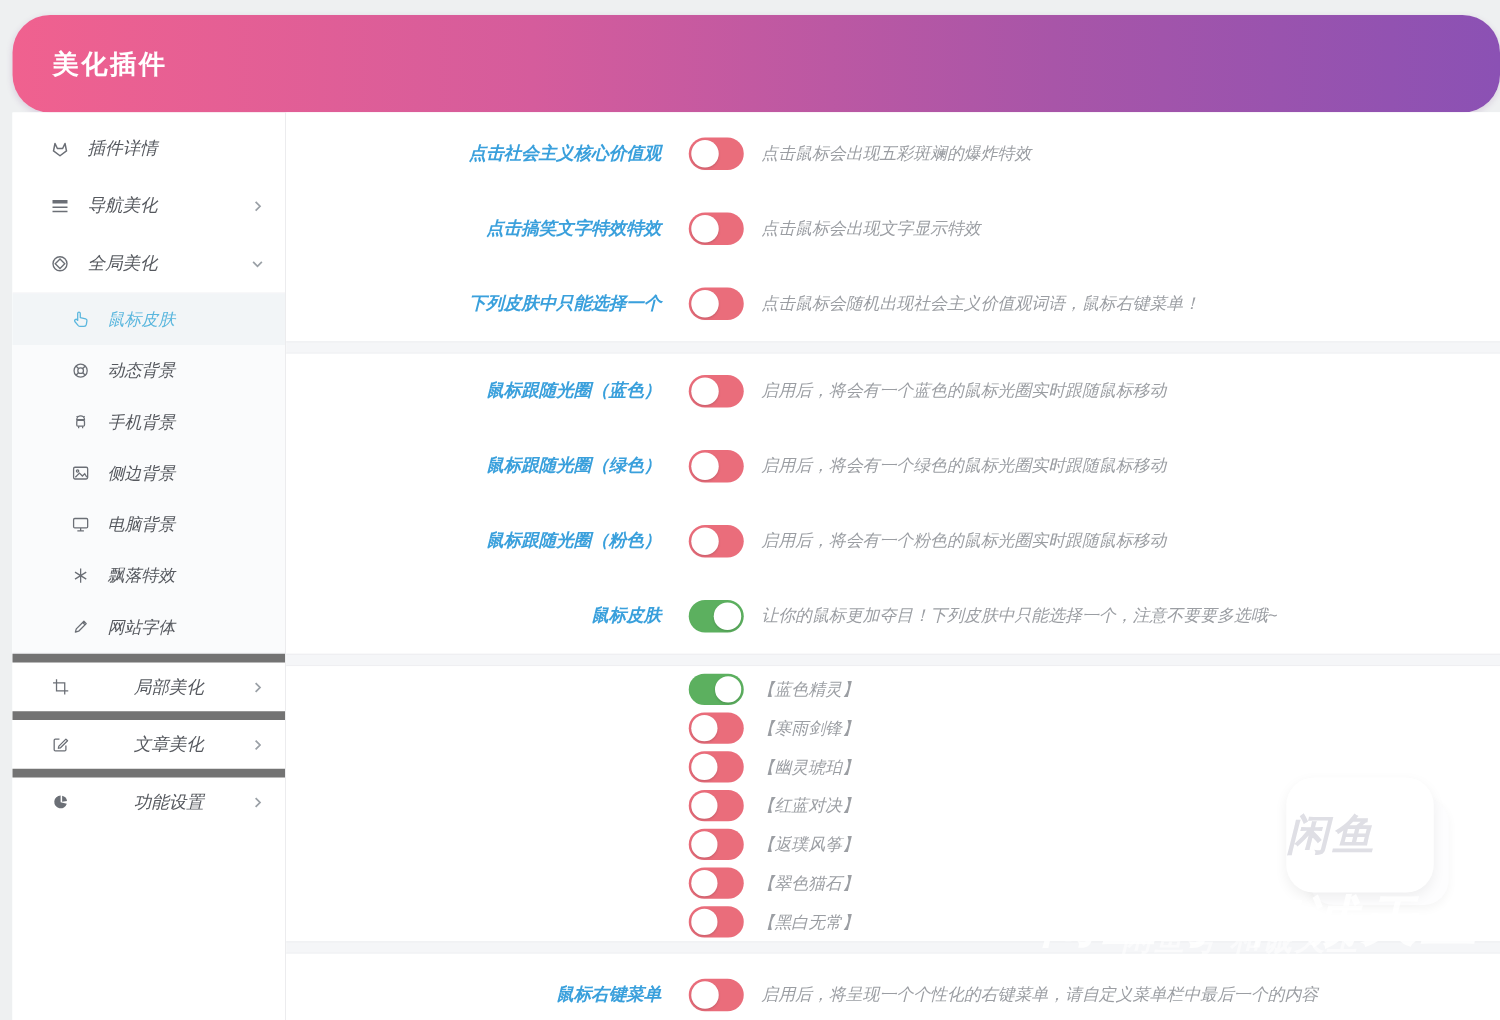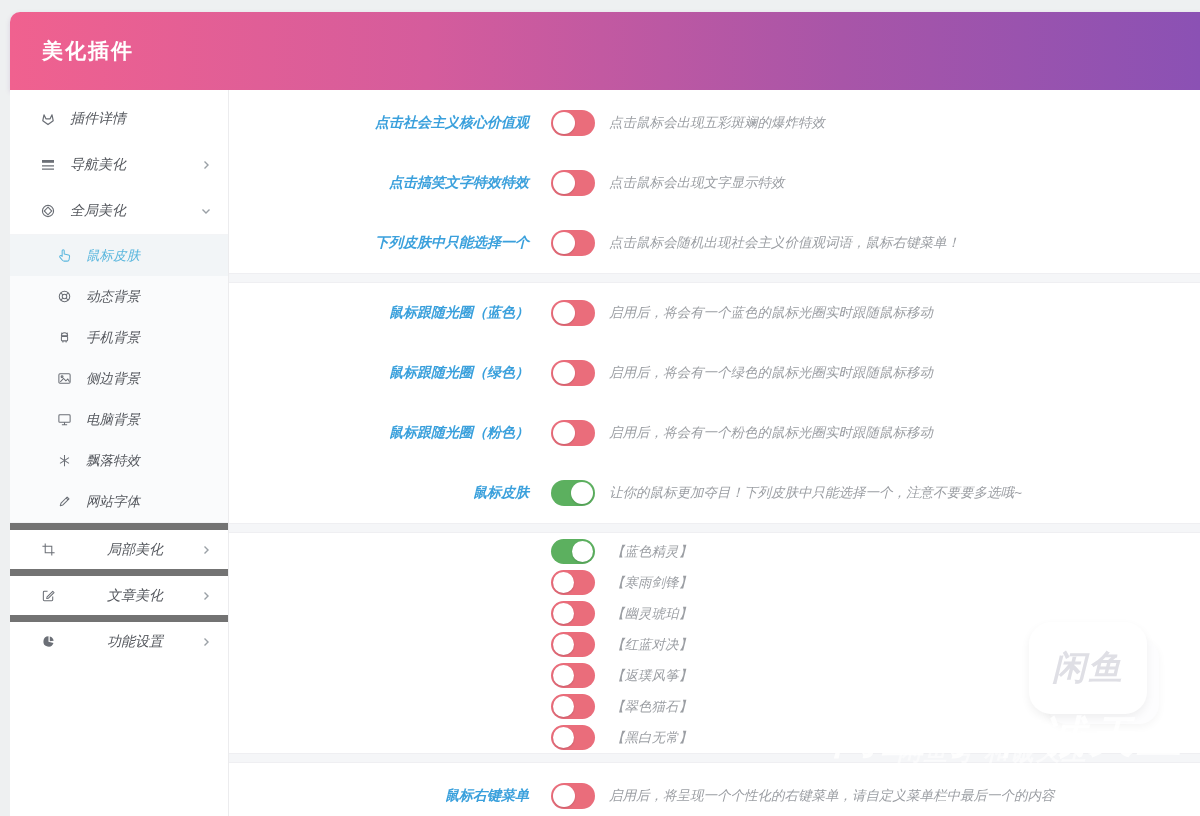--- a/index.html
+++ b/index.html
@@ -12,20 +12,21 @@
   .page { margin-left:10px; padding-top:12px; }
 
   
   .header {
     height:78px;
     background:linear-gradient(90deg,#f0618f 0%,#d55c9c 35%,#a855a8 70%,#8b51b4 100%);
     border-top-left-radius:10px;
     display:flex; align-items:center;
     padding-left:32px;
     box-shadow:0 2px 5px rgba(120,60,140,.18);
+    border-radius:30px;
   }
   .header .title { color:#fff; font-size:21px; font-weight:bold; letter-spacing:2px; }
 
   
   .body-wrap { display:flex; background:#fff; height:726px; position:relative;font-style:italic; }
 
   
   .sidebar { width:219px; flex-shrink:0; border-right:1px solid #ececee; padding-top:6px; background:#fff; }
   .side-item {
     height:46px; display:flex; align-items:center;
@@ -72,31 +73,31 @@
     background:#fff; box-shadow:0 1px 2px rgba(0,0,0,.15);
   }
   .toggle.off .knob { left:2px; }
   .toggle.on  .knob { right:2px; }
   .row .desc { margin-left:14px; color:#9b9ea3; font-size:13.5px; }
 
   .skin-row { height:31px; display:flex; align-items:center; }
   .skin-row .spacer { width:300px; flex-shrink:0; }
   .skin-row .toggle { height:25px; }
   .skin-row .toggle .knob { width:21px; height:21px; }
-  .skin-row .name { margin-left:16px; color:#9b9ea3; font-size:13.5px; }
+  .skin-row .name { margin-left:11px; color:#9b9ea3; font-size:13.5px; }
 
   
   .wm-card2 {
     position:absolute; left:818px; top:548px; width:112px; height:86px;
     background:#fdfdfe; border-radius:20px; box-shadow:0 3px 8px rgba(0,0,0,.04);
   }
   .wm-card {
     position:absolute; left:800px; top:532px; width:118px; height:92px;
     background:#fff; border-radius:22px; box-shadow:0 4px 10px rgba(0,0,0,.06);
-    display:flex; align-items:center; justify-content:center;
+    display:flex; align-items:center; justify-content:flex-start;
   }
   .wm-card .logo-txt { color:#dfdfe5; font-size:34px; font-weight:bold; letter-spacing:2px; }
   .wm-text {
     position:absolute; left:604px; top:618px;
     font-size:44px; font-weight:bold; letter-spacing:4px;
     color:rgba(255,255,255,.85); white-space:nowrap;
   }
   .wm-text2 {
     position:absolute; left:668px; top:646px;
     font-size:24px; font-weight:bold; letter-spacing:2px;

